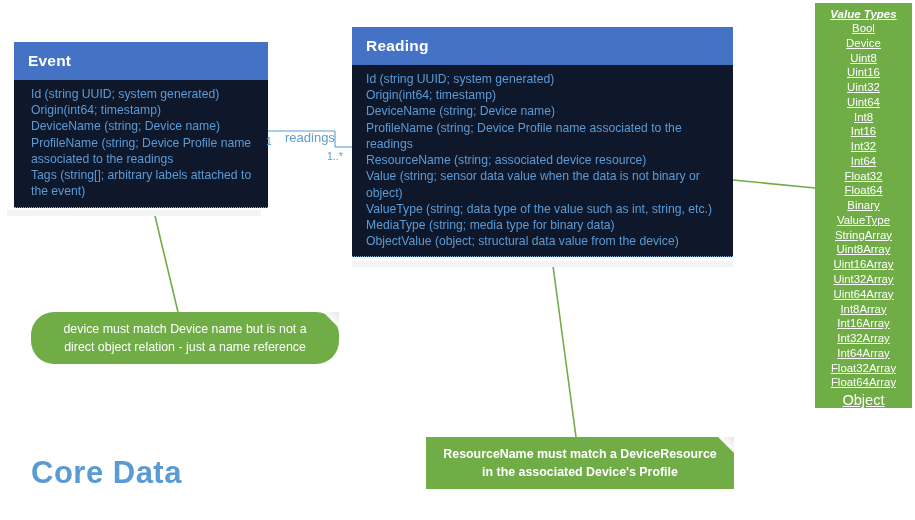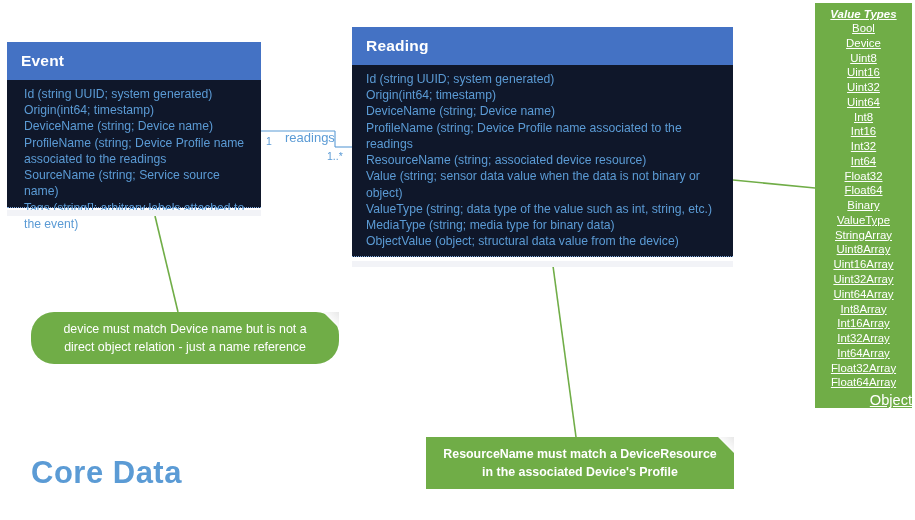--- a/index.html
+++ b/index.html
@@ -17,21 +17,21 @@
   .uml-head{
     background:#4472C4;color:#ffffff;font-weight:bold;
     display:flex;align-items:center;
   }
   .uml-body{
     color:#5B9BD5;line-height:1.33;box-sizing:border-box;
     border-bottom:1px dotted #7FA9DC;
   }
   .uml-body .attr{white-space:normal;}
 
-  #event-box{left:7px;top:42px;width:254px;}
+  #event-box{left:14px;top:42px;width:254px;}
   #event-box .uml-head{height:38px;padding-left:14px;font-size:15.5px;letter-spacing:.2px;}
   #event-box .uml-body{padding:6px 10px 6px 17px;font-size:12.2px;height:128px;}
 
   #reading-box{left:352px;top:27px;width:381px;}
   #reading-box .uml-head{height:38px;padding-left:14px;font-size:15.5px;letter-spacing:.2px;}
   #reading-box .uml-body{padding:6px 10px 6px 14px;font-size:12.2px;height:192px;}
 
   
   .uml-foot{position:absolute;background:#F2F3F7;}
 
@@ -52,21 +52,21 @@
   #valuetypes{
     position:absolute;left:815px;top:3px;width:97px;height:405px;
     background:#70AD47;color:#ffffff;text-align:center;box-sizing:border-box;
     padding-top:5px;
   }
   #valuetypes .vt-title{
     font-size:11.5px;font-weight:bold;font-style:italic;text-decoration:underline;
     margin-bottom:1px;
   }
   #valuetypes .vt-item{font-size:11.4px;line-height:1.295;text-decoration:underline;}
-  #valuetypes .vt-item.big{font-size:14.6px;line-height:1.45;text-align:right;}
+  #valuetypes .vt-item.big{font-size:14.6px;line-height:1.45;}
 
   
   .mult{position:absolute;color:#5B9BD5;font-size:10.5px;}
   #mult-one{left:266px;top:135px;}
   #mult-many{left:327px;top:150px;font-size:10.5px;}
   #assoc-label{position:absolute;left:285px;top:130px;color:#5B9BD5;font-size:13px;}
 
   
   #page-title{
     position:absolute;left:31px;top:455px;
@@ -96,21 +96,20 @@
 
   <div class="uml" id="event-box">
     <div class="uml-head">
       <span>Event</span>
     </div>
     <div class="uml-body">
       <div class="attr">Id (string UUID; system generated)</div>
       <div class="attr">Origin(int64; timestamp)</div>
       <div class="attr">DeviceName (string; Device name)</div>
       <div class="attr">ProfileName (string; Device Profile name associated to the readings</div>
-      <div class="attr">SourceName (string; Service source name)</div>
       <div class="attr">Tags (string[]; arbitrary labels attached to the event)</div>
     </div>
   </div>
   <div class="uml-foot" style="left:7px;top:210px;width:254px;height:6px;"></div>
 
   <div class="uml" id="reading-box">
     <div class="uml-head">
       <span>Reading</span>
     </div>
     <div class="uml-body">

